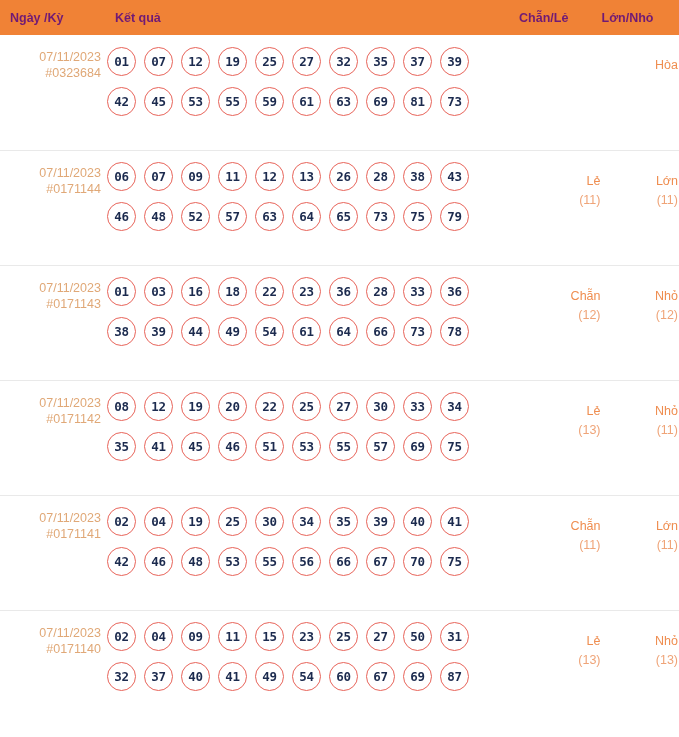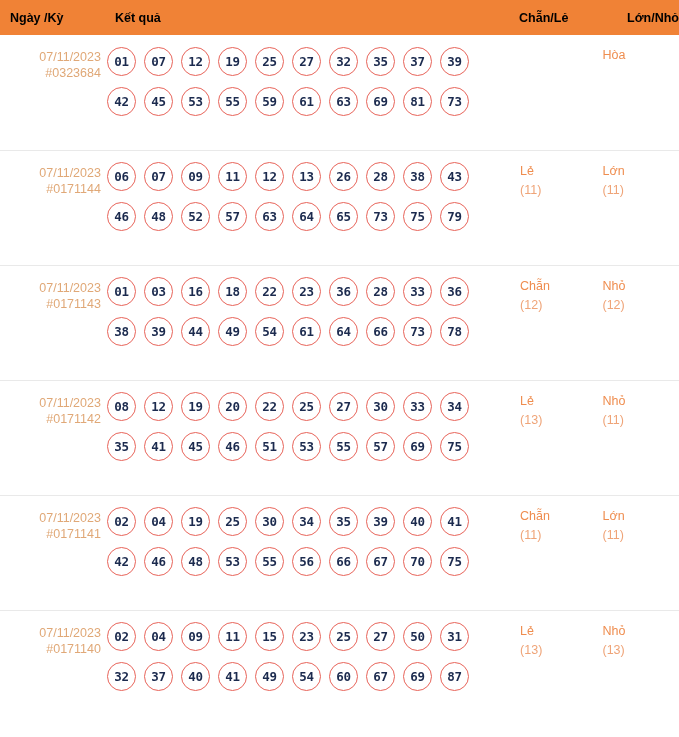--- a/index.html
+++ b/index.html
@@ -15,32 +15,32 @@
   }
   .results-table {
     width: 679px;
     border-collapse: collapse;
   }
   .table-header {
     background: #f08236;
     height: 35px;
   }
   .table-header th {
-    color: #000000;
+    color: #701a75;
     font-size: 12.5px;
     font-weight: bold;
     text-align: left;
     padding: 0;
     vertical-align: middle;
     white-space: nowrap;
   }
   th.col-date     { width: 95px;  padding-left: 10px; }
   th.col-results  { width: 410px; padding-left: 14px; }
   th.col-parity   { width: 85px;  text-align: left; }
-  th.col-size     { width: 79px;  text-align: right; }
+  th.col-size     { width: 79px;  text-align: left; }
 
   .result-row {
     border-bottom: 1px solid #e9e9e9;
     height: 115px;
   }
   .result-row:last-child { border-bottom: none; }
 
   td.cell-date {
     width: 95px;
     vertical-align: top;
@@ -78,22 +78,22 @@
     justify-content: center;
     color: #1b2a4e;
     font-family: "DejaVu Sans Mono", monospace;
     font-size: 12.5px;
     font-weight: bold;
     letter-spacing: -0.3px;
     flex: 0 0 auto;
   }
   td.cell-parity, td.cell-size {
     vertical-align: top;
-    text-align: left;
-    padding-top: 10px;
+    text-align: right;
+    padding-top: 20px;
   }
   td.cell-parity { width: 85px; }
   td.cell-size   { width: 79px; }
   .verdict-label {
     display: block;
     color: #ef8d4f;
     font-size: 12.5px;
     line-height: 20px;
   }
   .verdict-count {

